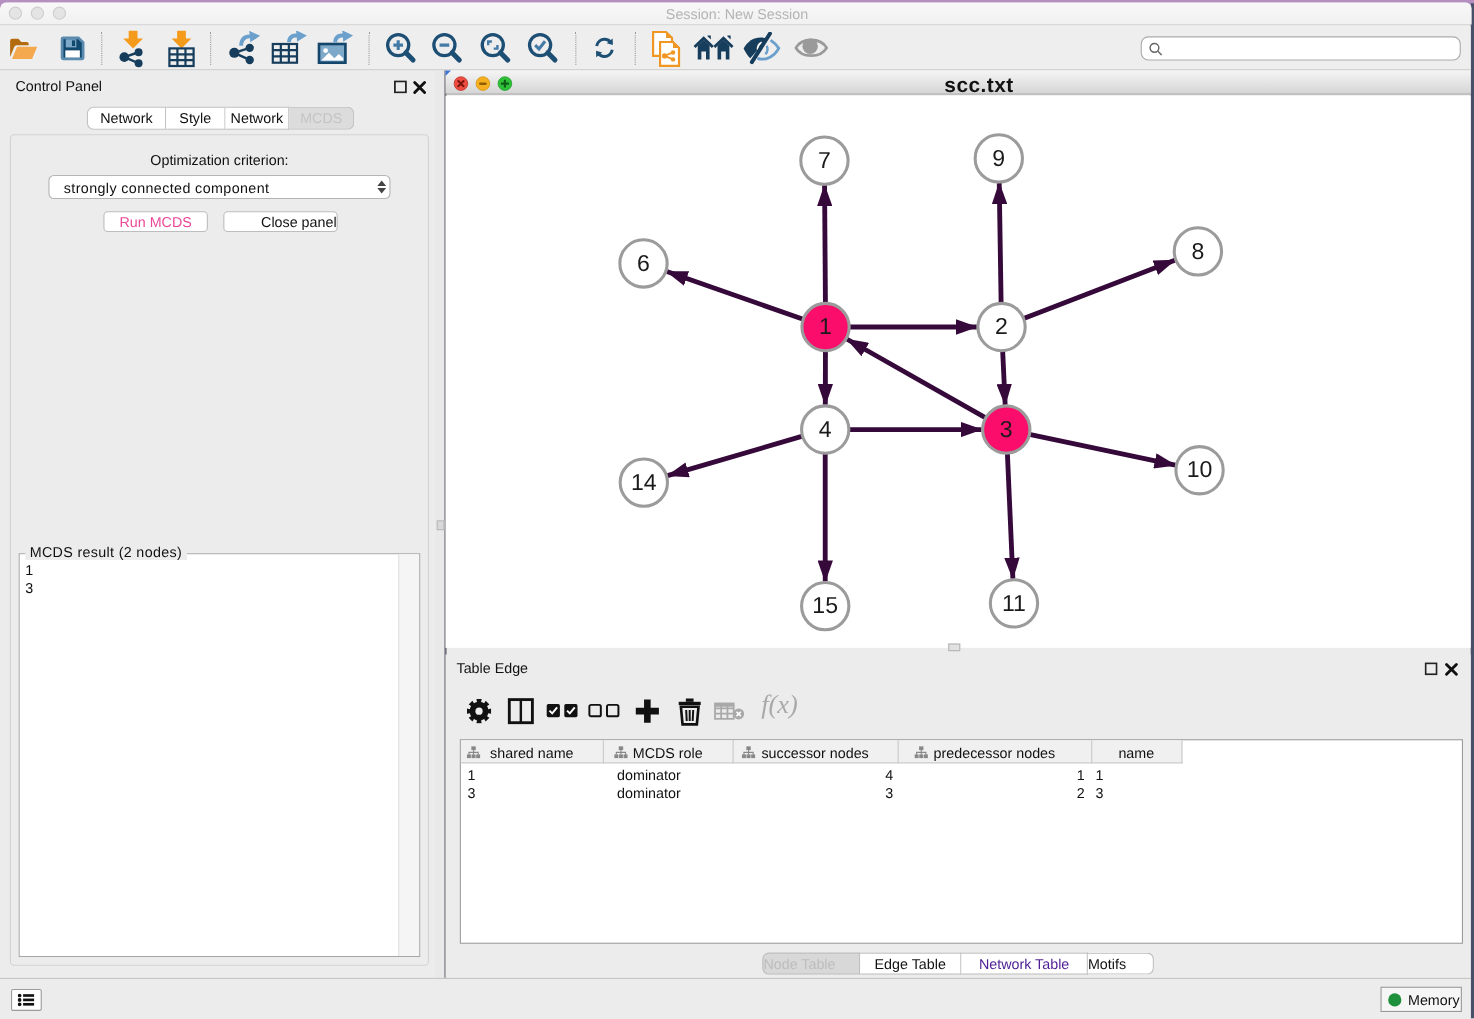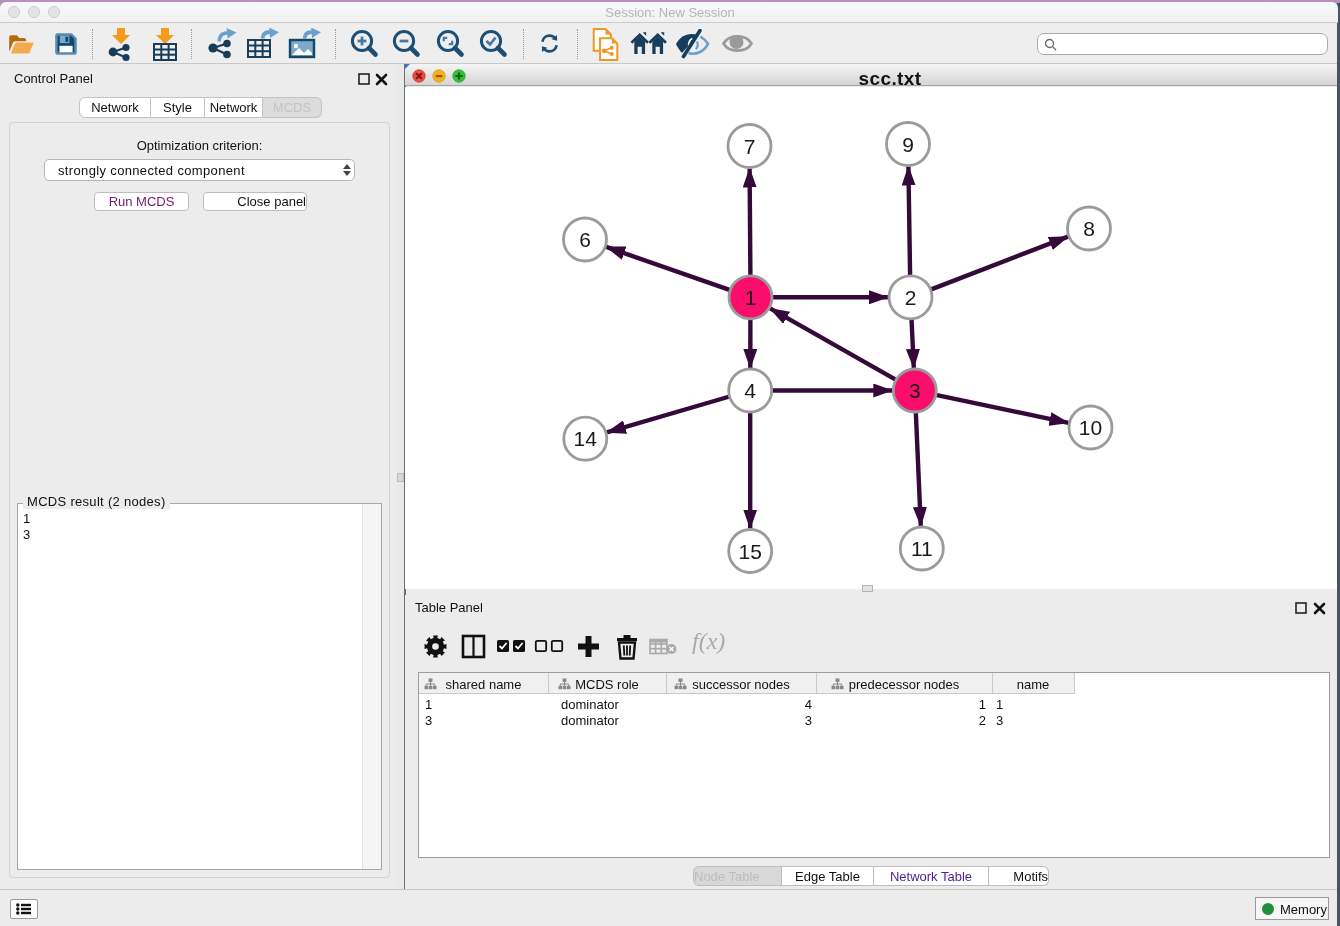--- a/index.html
+++ b/index.html
@@ -181,21 +181,21 @@
 
 <div class="abs" style="left:9px;top:122px;width:381px;height:756px;border:1px solid #d2d2d2;border-radius:4px;background:#ececec;"></div>
 <div class="abs" style="left:10px;top:138px;width:379px;text-align:center;font-size:13px;color:#111;">Optimization criterion:</div>
 
 <div class="abs" style="left:44px;top:159px;width:311px;height:22px;background:#ffffff;border:1px solid #b5b5b5;border-radius:5px;font-size:13px;letter-spacing:0.35px;color:#111;line-height:21px;padding-left:13px;">strongly connected component</div>
 <svg class="abs" style="left:341px;top:163px;" width="12" height="14" viewBox="0 0 12 14">
     <path d="M6 1 L10 6 L2 6 z" fill="#444"></path>
     <path d="M6 13 L10 8 L2 8 z" fill="#444"></path>
   </svg>
 
-<div class="abs" style="left:94px;top:192px;width:95px;height:19px;background:#ffffff;border:1px solid #bdbdbd;border-radius:4px;font-size:13px;color:#701a75;text-align:center;line-height:18px;">Run MCDS</div>
+<div class="abs" style="left:94px;top:192px;width:95px;height:19px;background:#ffffff;border:1px solid #bdbdbd;border-radius:4px;font-size:13px;color:#ec4899;text-align:center;line-height:18px;">Run MCDS</div>
 <div class="abs" style="left:203px;top:192px;width:104px;height:19px;background:#ffffff;border:1px solid #bdbdbd;border-radius:4px;font-size:13px;color:#111;text-align:right;line-height:18px;">Close panel</div>
 
 <div class="abs" style="left:17px;top:503px;width:365px;height:367px;border:1px solid #a6a6a6;"></div>
 <div class="abs" style="left:18px;top:504px;width:363px;height:365px;background:#ffffff;"></div>
 <div class="abs" style="left:362px;top:504px;width:19px;height:365px;background:#f5f5f5;border-left:1px solid #e0e0e0;"></div>
 <div class="abs" style="left:23px;top:494px;font-size:13px;letter-spacing:0.3px;color:#111;background:#ececec;padding:0 4px;">MCDS result (2 nodes)</div>
 <div class="abs" style="left:23px;top:511px;font-size:13px;color:#111;">1</div>
 <div class="abs" style="left:23px;top:527px;font-size:13px;color:#111;">3</div>
 
 <div class="abs" style="left:396px;top:64px;width:9px;height:825px;background:#e9e9e9;"></div>
@@ -257,21 +257,21 @@
 <text x="509.8" y="303.5" text-anchor="middle" dominant-baseline="central" font-size="21" fill="#1a1a1a" font-family="&quot;Liberation Sans&quot;, sans-serif">3</text>
 <text x="180.3" y="351.7" text-anchor="middle" dominant-baseline="central" font-size="21" fill="#1a1a1a" font-family="&quot;Liberation Sans&quot;, sans-serif">14</text>
 <text x="685.5" y="340.5" text-anchor="middle" dominant-baseline="central" font-size="21" fill="#1a1a1a" font-family="&quot;Liberation Sans&quot;, sans-serif">10</text>
 <text x="345.2" y="464.0" text-anchor="middle" dominant-baseline="central" font-size="21" fill="#1a1a1a" font-family="&quot;Liberation Sans&quot;, sans-serif">15</text>
 <text x="516.8" y="461.5" text-anchor="middle" dominant-baseline="central" font-size="21" fill="#1a1a1a" font-family="&quot;Liberation Sans&quot;, sans-serif">11</text>
 </svg>
 
 <div class="abs" style="left:862px;top:585px;width:11px;height:7px;background:#e2e2e2;border:1px solid #b5b5b5;"></div>
 
 <div class="abs" style="left:405px;top:595px;width:932px;height:294px;background:#ececec;"></div>
-<div class="abs" style="left:415px;top:600px;font-size:13px;color:#111;">Table Panel</div>
+<div class="abs" style="left:415px;top:600px;font-size:13px;color:#111;">Table Edge</div>
 <svg class="abs" style="left:1295px;top:602px;" width="12" height="12">
     <rect x="1" y="1" width="10" height="10" fill="none" stroke="#222" stroke-width="1.6"></rect>
   </svg>
 <svg class="abs" style="left:1313px;top:602px;" width="13" height="13" viewBox="0 0 13 13">
     <path d="M2 2 L11 11 M11 2 L2 11" stroke="#111" stroke-width="2.6" stroke-linecap="round"></path>
   </svg>
 <div id="table-toolbar" class="abs" style="left:405px;top:622px;width:932px;height:48px;">
 
   <svg class="abs" style="left:19px;top:13px;" width="23" height="23" viewBox="0 0 23 23">
     <path d="M22.44,9.10 L22.44,13.90 L19.90,13.34 A8.6,8.6 0 0 1 18.74,16.14 L20.93,17.54 L17.54,20.93 L16.14,18.74 A8.6,8.6 0 0 1 13.34,19.90 L13.90,22.44 L9.10,22.44 L9.66,19.90 A8.6,8.6 0 0 1 6.86,18.74 L5.46,20.93 L2.07,17.54 L4.26,16.14 A8.6,8.6 0 0 1 3.10,13.34 L0.56,13.90 L0.56,9.10 L3.10,9.66 A8.6,8.6 0 0 1 4.26,6.86 L2.07,5.46 L5.46,2.07 L6.86,4.26 A8.6,8.6 0 0 1 9.66,3.10 L9.10,0.56 L13.90,0.56 L13.34,3.10 A8.6,8.6 0 0 1 16.14,4.26 L17.54,2.07 L20.93,5.46 L18.74,6.86 A8.6,8.6 0 0 1 19.90,9.66 z" fill="#111"></path>
@@ -374,21 +374,21 @@
 <div class="abs" style="left:425px;top:713px;font-size:13px;color:#111;">3</div>
 <div class="abs" style="left:561px;top:713px;font-size:13px;color:#111;">dominator</div>
 <div class="abs" style="left:666px;top:713px;width:146px;text-align:right;font-size:13px;color:#111;">3</div>
 <div class="abs" style="left:816px;top:713px;width:170px;text-align:right;font-size:13px;color:#111;">2</div>
 <div class="abs" style="left:996px;top:713px;font-size:13px;color:#111;">3</div>
 
 <div class="abs" style="left:693px;top:866px;width:356px;height:20px;">
   <div class="abs" style="left:0;top:0;width:89px;height:20px;background:#d8d8d8;border:1px solid #bdbdbd;border-radius:6px 0 0 6px;font-size:13px;color:#bdbdbd;line-height:19px;">Node Table</div>
   <div class="abs" style="left:89px;top:0;width:92px;height:20px;background:#ffffff;border:1px solid #bdbdbd;border-left:none;font-size:13px;color:#111;text-align:center;line-height:19px;">Edge Table</div>
   <div class="abs" style="left:181px;top:0;width:115px;height:20px;background:#ffffff;border:1px solid #bdbdbd;border-left:none;font-size:13px;color:#4c1d95;text-align:center;line-height:19px;">Network Table</div>
-  <div class="abs" style="left:296px;top:0;width:60px;height:20px;background:#ffffff;border:1px solid #bdbdbd;border-left:none;border-radius:0 6px 6px 0;font-size:13px;color:#111;text-align:right;line-height:19px;">Motifs</div>
+  <div class="abs" style="left:296px;top:0;width:60px;height:20px;background:#ffffff;border:1px solid #bdbdbd;border-left:none;border-radius:0 6px 6px 0;font-size:13px;color:#111;text-align:left;line-height:19px;">Motifs</div>
 </div>
 
 <div class="abs" style="left:0;top:889px;width:1337px;height:37px;background:#ececec;border-top:1px solid #c6c6c6;"></div>
 <div class="abs" style="left:10px;top:899px;width:28px;height:20px;background:#fdfdfd;border:1px solid #9c9c9c;border-radius:2px;"></div>
 <svg class="abs" style="left:16px;top:903px;" width="16" height="12" viewBox="0 0 16 12">
   <circle cx="1.8" cy="2" r="1.7" fill="#111"></circle>
     <circle cx="1.8" cy="6" r="1.7" fill="#111"></circle>
     <circle cx="1.8" cy="10" r="1.7" fill="#111"></circle>
   <rect x="5" y="0.8" width="10" height="2.4" fill="#111"></rect>
     <rect x="5" y="4.8" width="10" height="2.4" fill="#111"></rect>

